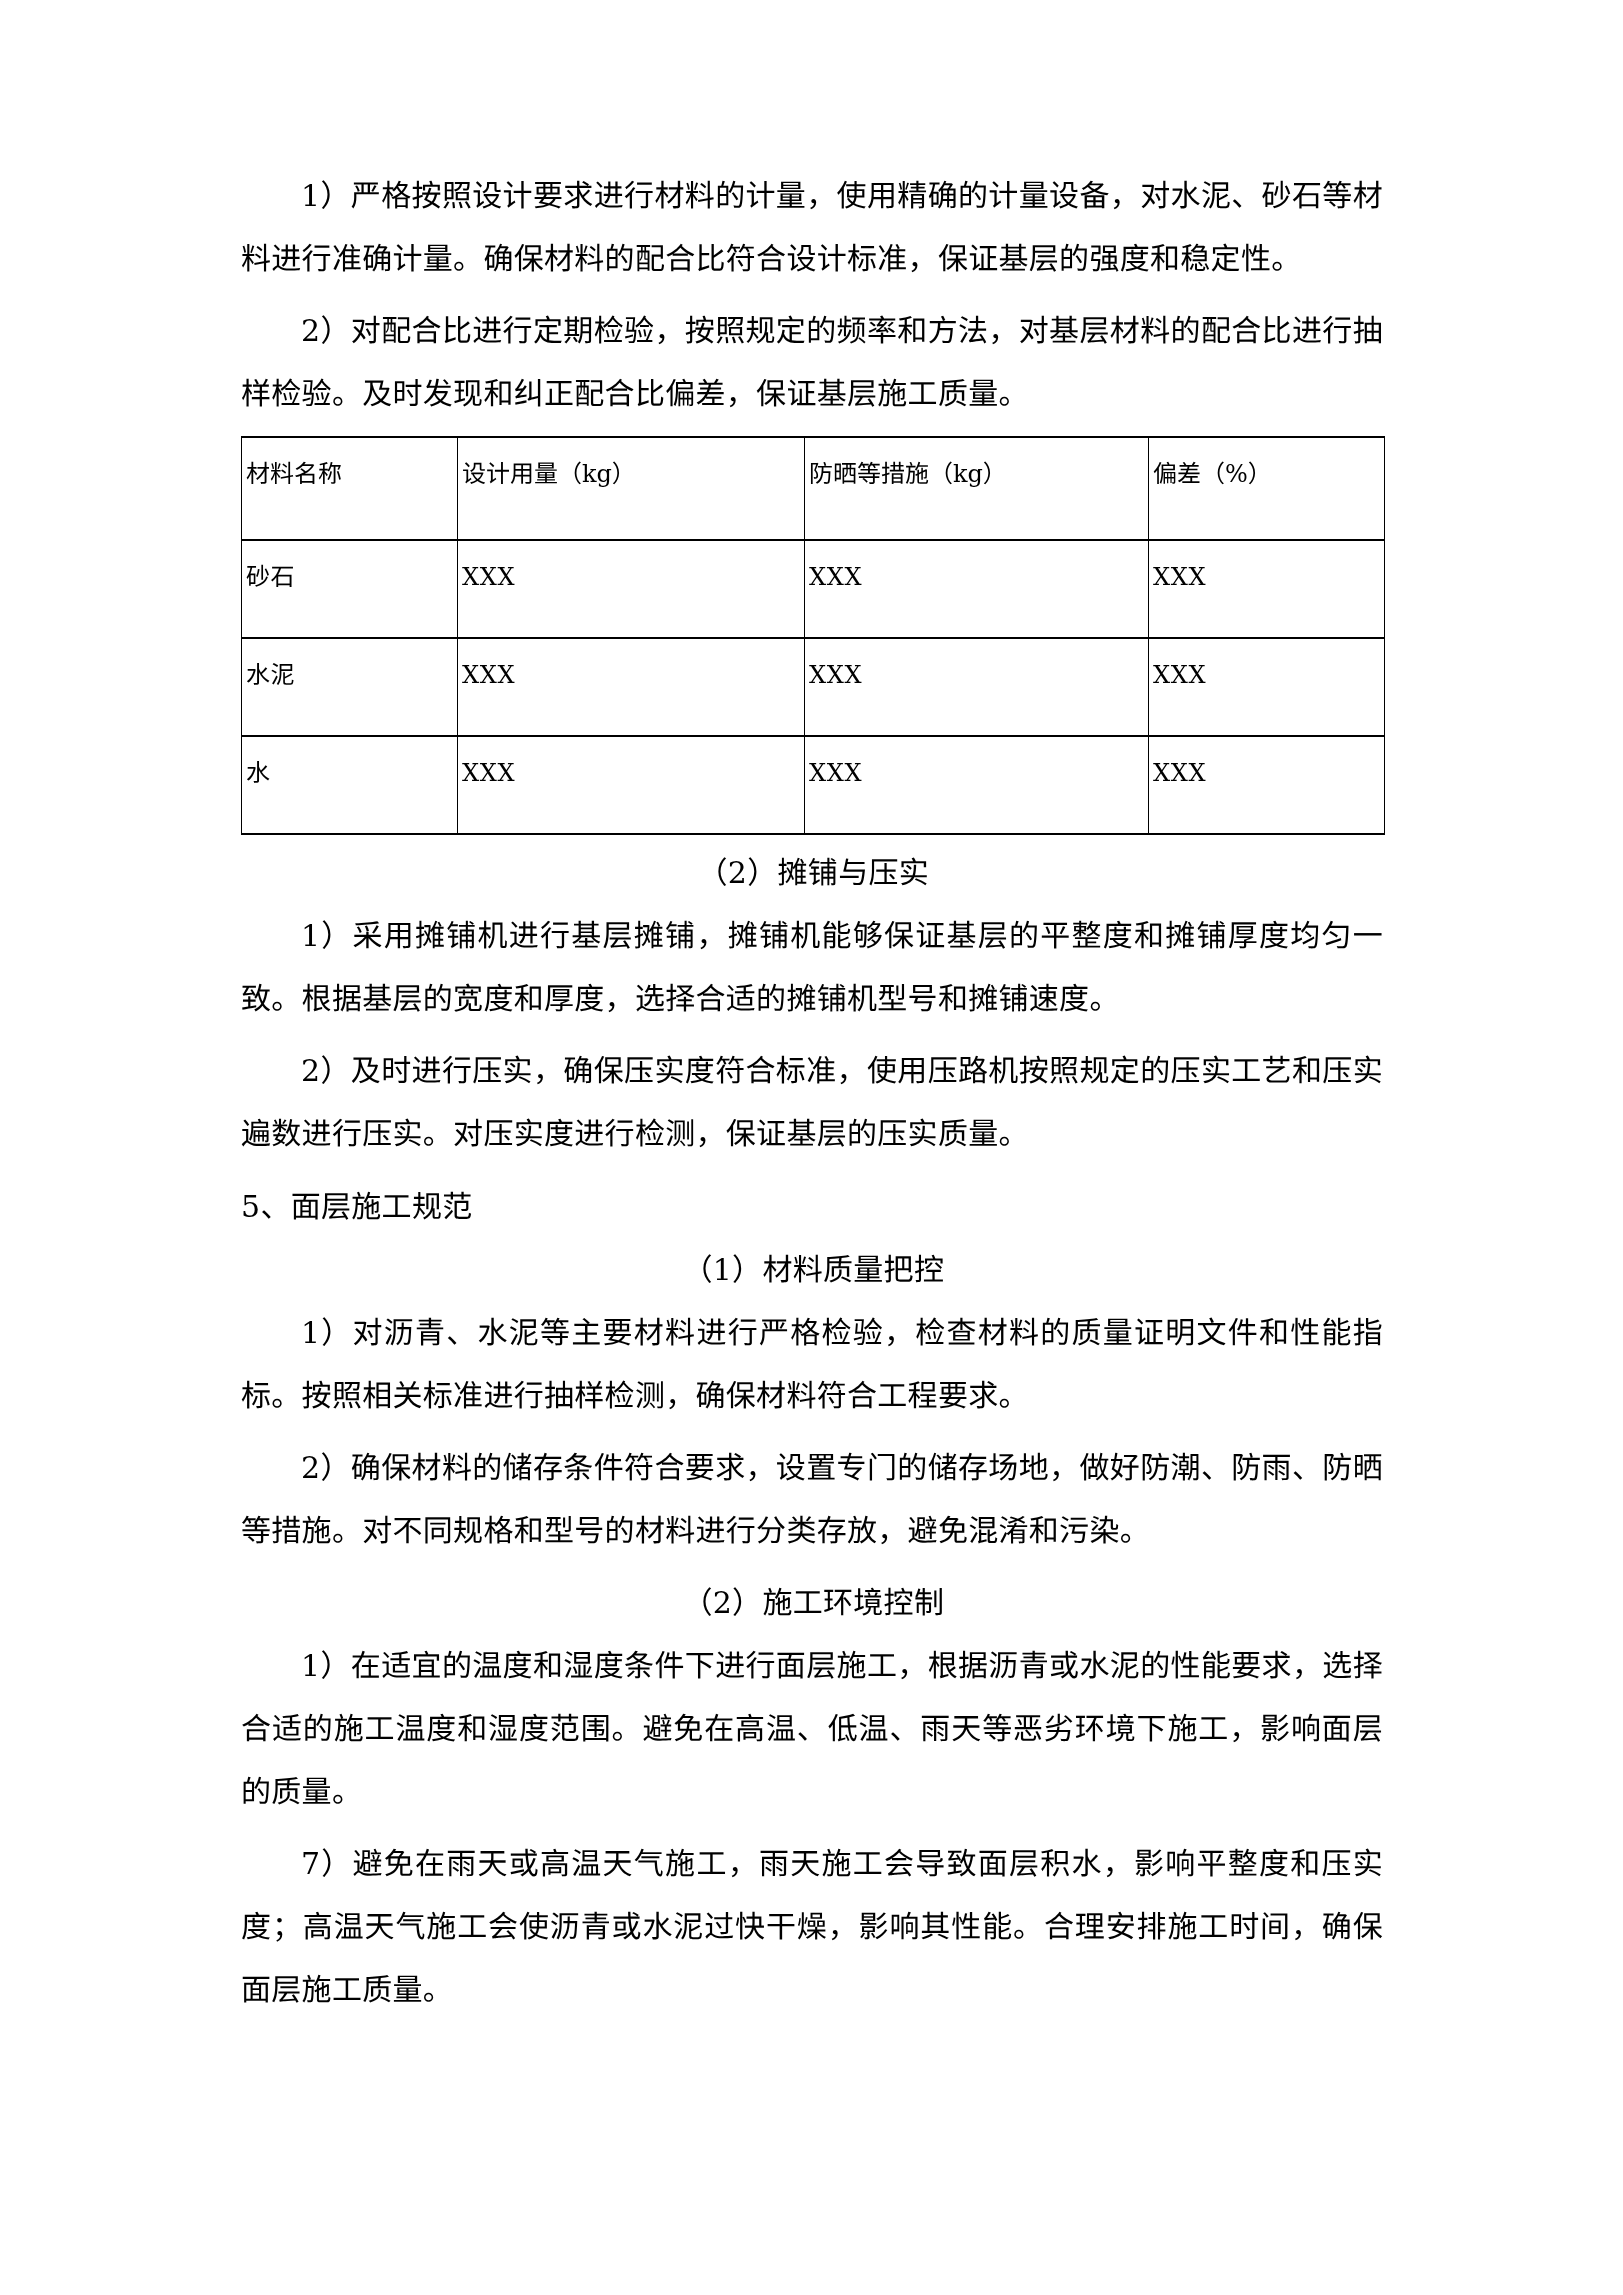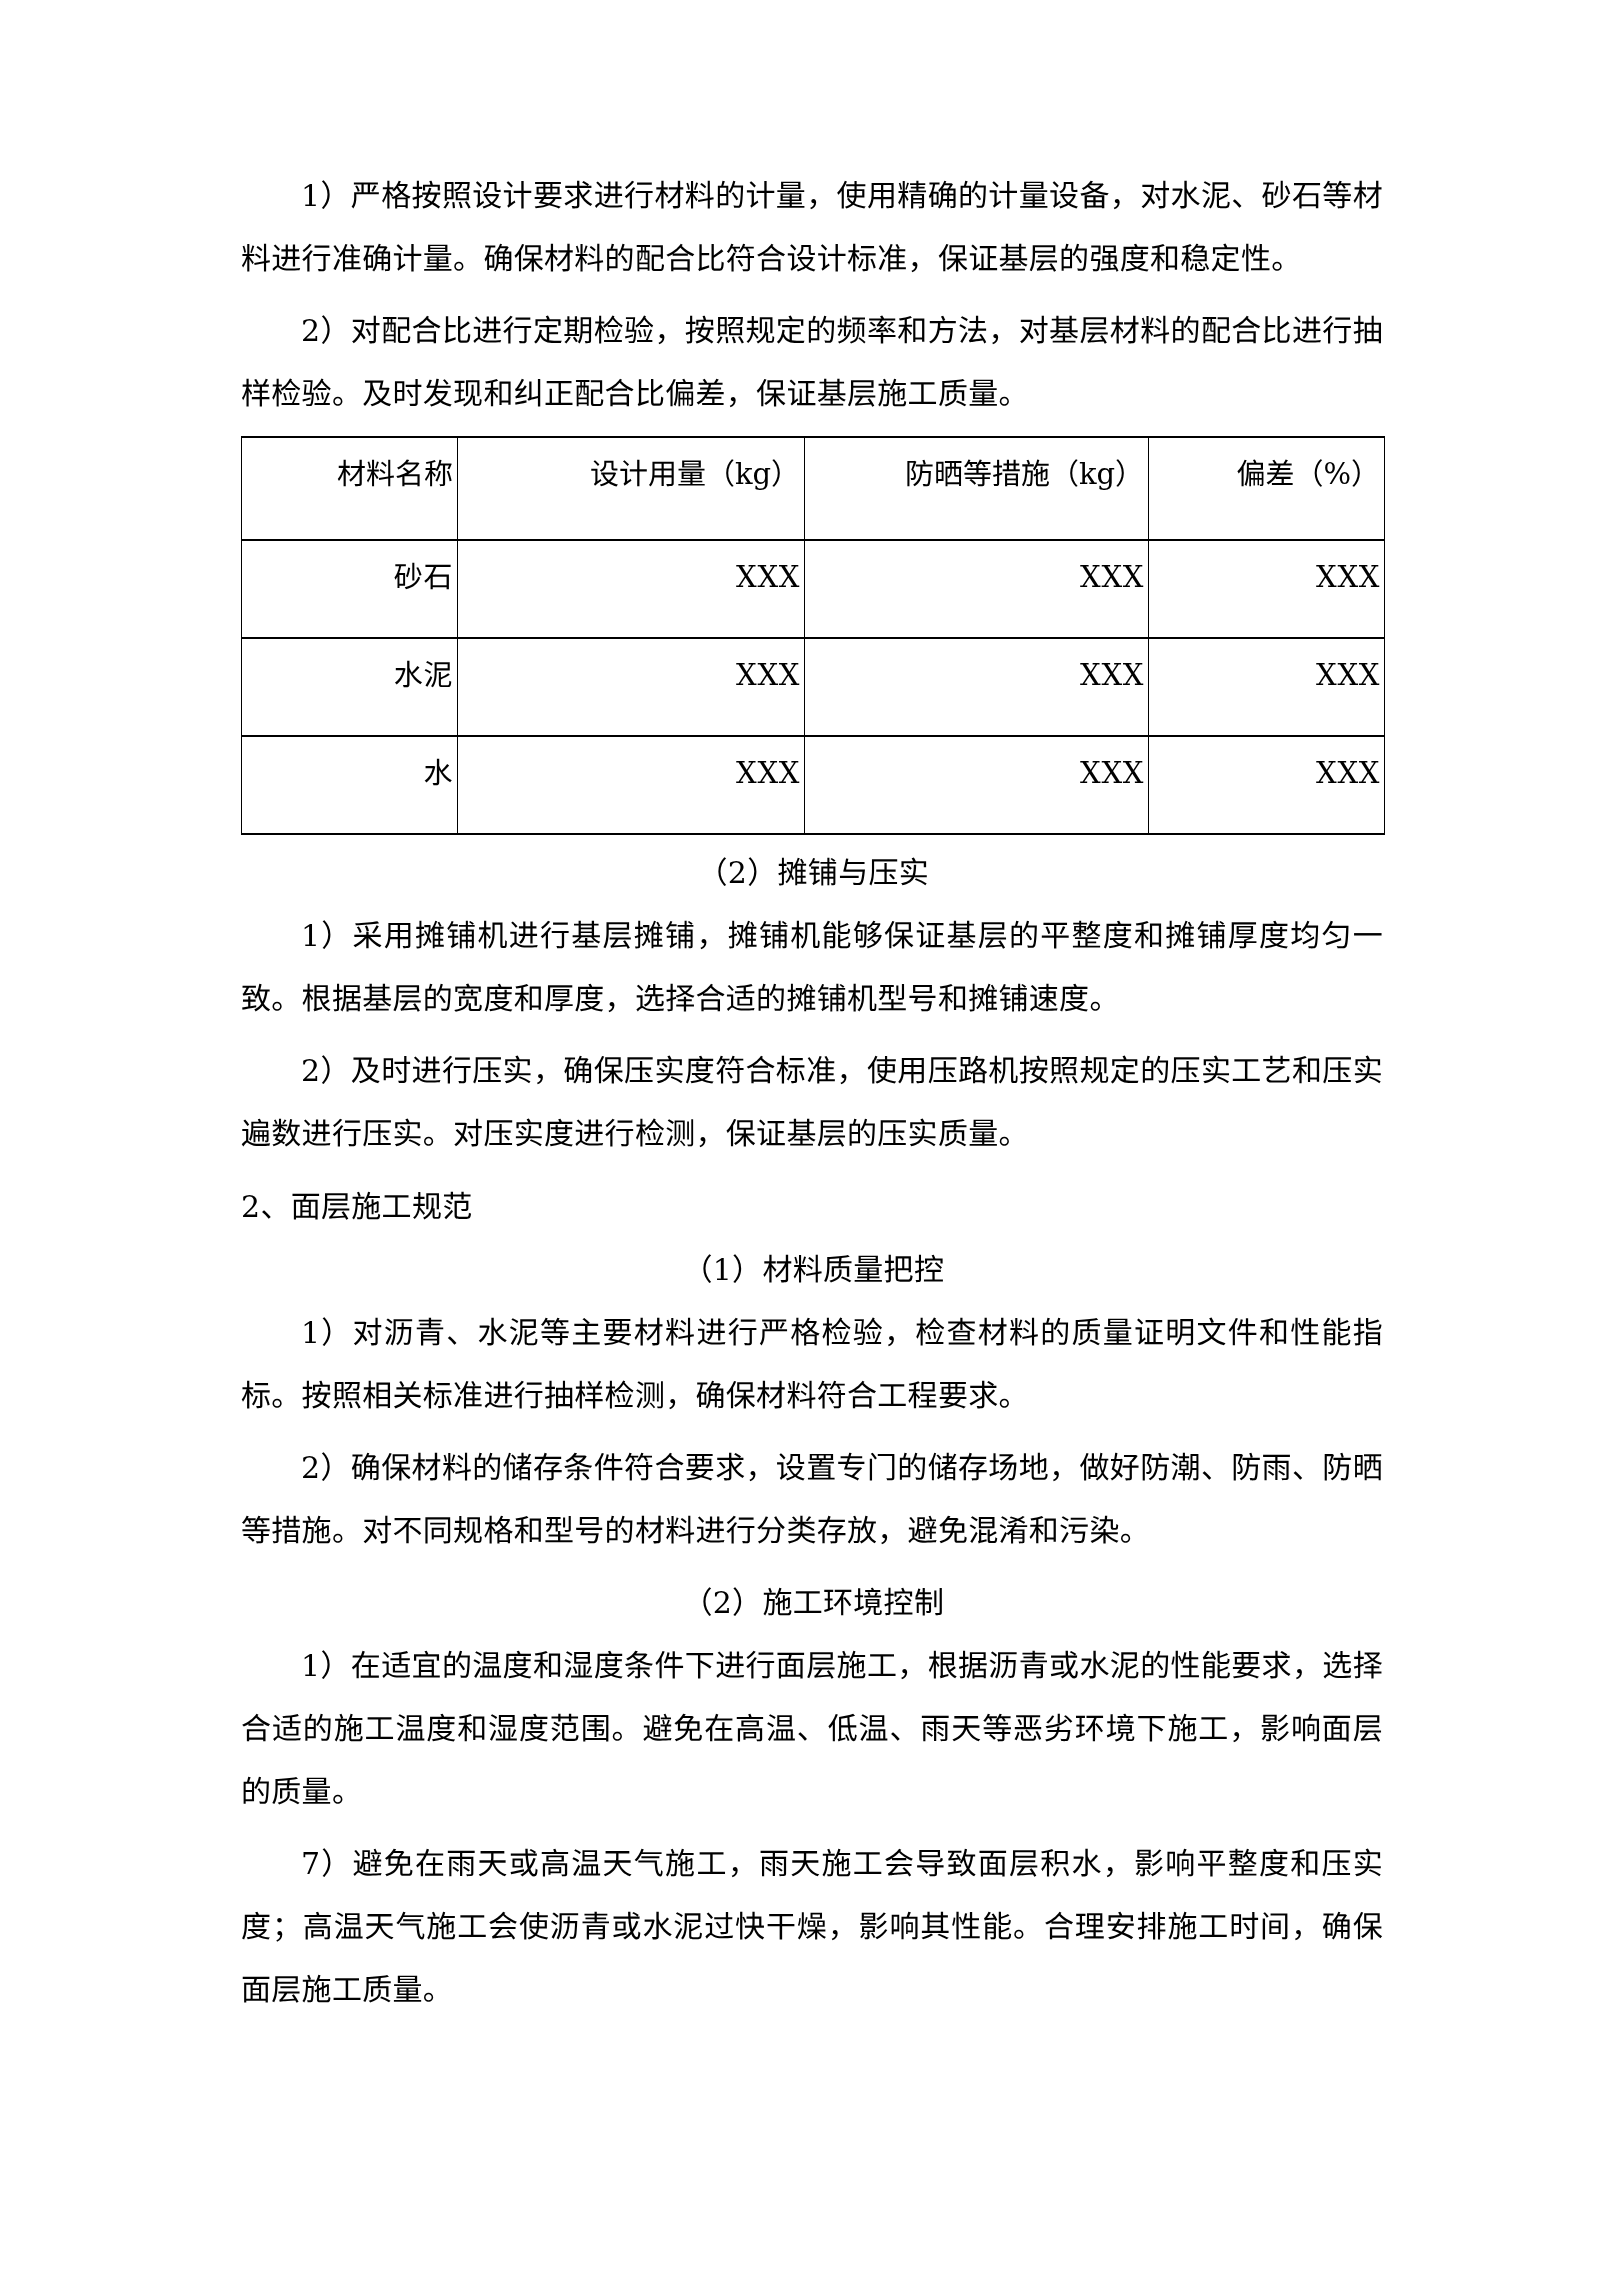--- a/index.html
+++ b/index.html
@@ -75,23 +75,23 @@
     width: 1142px;
   }
   table.spec-table {
     border-collapse: collapse;
     width: 1142px;
     table-layout: fixed;
   }
   table.spec-table th,
   table.spec-table td {
     border: 1.3px solid #000000;
-    font-size: 29px;
+    font-size: 24px;
     font-weight: normal;
-    text-align: right;
+    text-align: left;
     vertical-align: top;
     padding: 17px 3.9px 41px 3.9px;
     line-height: 38px;
     font-family: "DejaVu Serif", "Liberation Serif", serif;
   }
   table.spec-table th {
     padding-bottom: 46px;
   }
   table.spec-table tr.hdr th { border-top: 2.6px solid #000; }
   table.spec-table tr.hdr th { border-bottom: 2.6px solid #000; }
@@ -155,21 +155,21 @@
         </tbody>
       </table>
     </div>
 
     <p class="heading-sub">（2）摊铺与压实</p>
 
     <p class="para">1）采用摊铺机进行基层摊铺，摊铺机能够保证基层的平整度和摊铺厚度均匀一致。根据基层的宽度和厚度，选择合适的摊铺机型号和摊铺速度。</p>
 
     <p class="para">2）及时进行压实，确保压实度符合标准，使用压路机按照规定的压实工艺和压实遍数进行压实。对压实度进行检测，保证基层的压实质量。</p>
 
-    <p class="heading-flush">2、面层施工规范</p>
+    <p class="heading-flush">5、面层施工规范</p>
 
     <p class="heading-sub">（1）材料质量把控</p>
 
     <p class="para">1）对沥青、水泥等主要材料进行严格检验，检查材料的质量证明文件和性能指标。按照相关标准进行抽样检测，确保材料符合工程要求。</p>
 
     <p class="para">2）确保材料的储存条件符合要求，设置专门的储存场地，做好防潮、防雨、防晒等措施。对不同规格和型号的材料进行分类存放，避免混淆和污染。</p>
 
     <p class="heading-sub">（2）施工环境控制</p>
 
     <p class="para">1）在适宜的温度和湿度条件下进行面层施工，根据沥青或水泥的性能要求，选择合适的施工温度和湿度范围。避免在高温、低温、雨天等恶劣环境下施工，影响面层的质量。</p>

